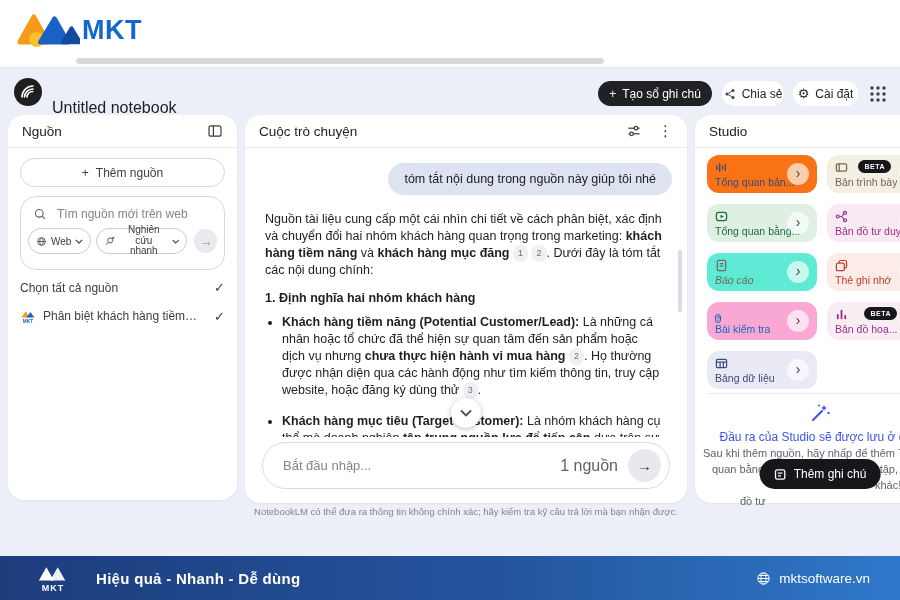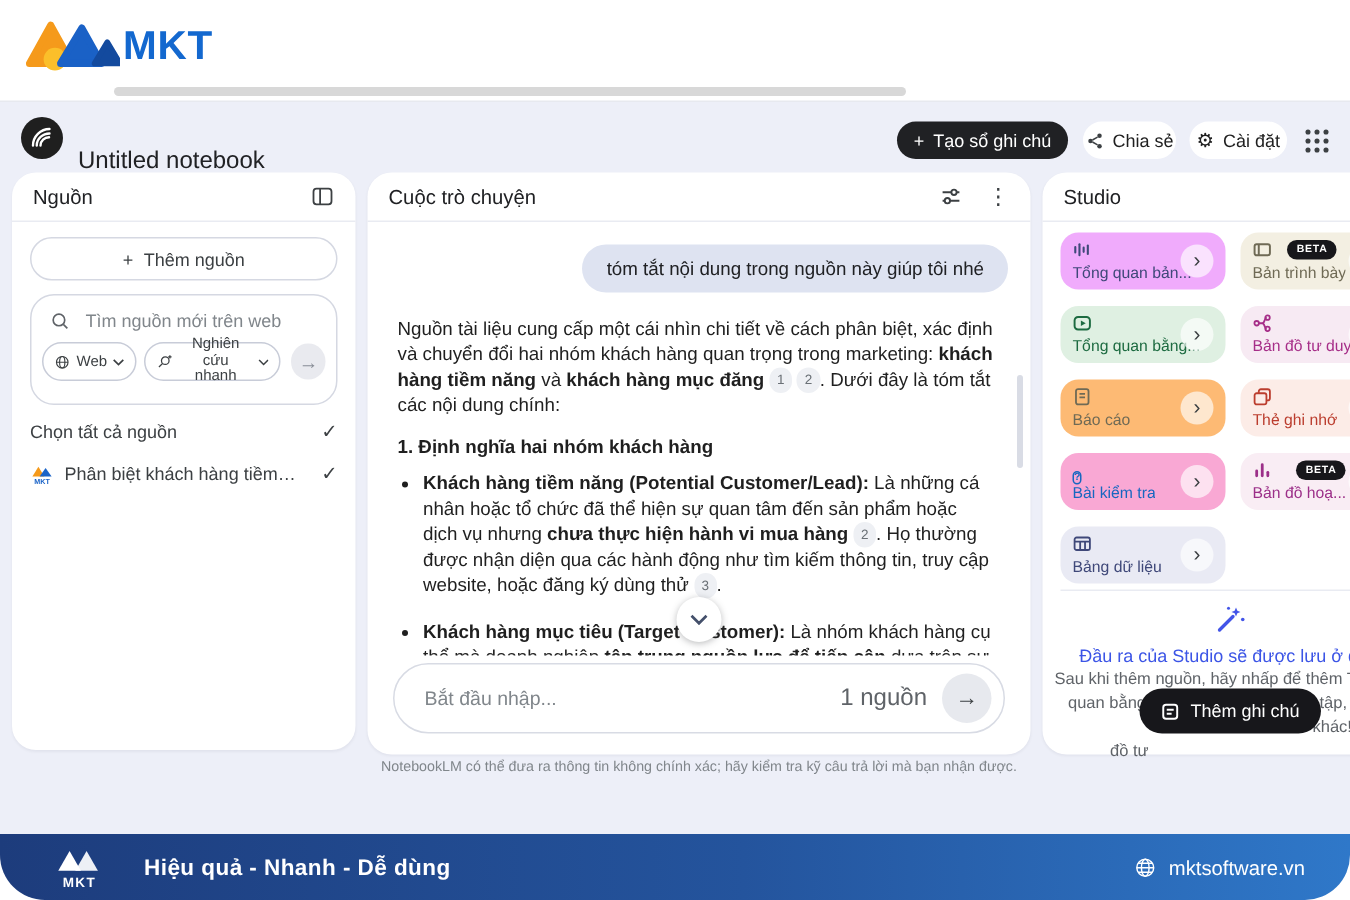--- a/index.html
+++ b/index.html
@@ -1,17 +1,17 @@
 <!DOCTYPE html>
 <html><head>
 <meta charset="utf-8">
 <style>
   html,body{margin:0;padding:0;background:#fff;}
   *{box-sizing:border-box;font-family:"Liberation Sans","DejaVu Sans",sans-serif;}
-  #page{position:relative;width:900px;height:600px;overflow:hidden;background:#fff;border-radius:30px;}
+  #page{position:relative;width:900px;height:600px;overflow:hidden;background:#fff;}
 
   
   .top-header{position:absolute;left:0;top:0;width:900px;height:68px;background:#fff;border-bottom:1px solid #e7e9ef;}
   .brand-wrap{position:absolute;left:14px;top:7px;display:flex;align-items:center;}
   .brand-text{font-size:27px;font-weight:800;color:#1368cf;letter-spacing:.5px;margin-left:2px;}
   .h-scroll{position:absolute;left:76px;top:58px;width:528px;height:6px;background:#d8d8d8;border-radius:3px;}
 
   
   .app{position:absolute;left:0;top:68px;width:900px;height:488px;background:#edeff8;}
   .nb-logo{position:absolute;left:14px;top:10px;width:28px;height:28px;}
@@ -65,25 +65,25 @@
   .send{width:33px;height:33px;border-radius:50%;background:#e7e9ee;color:#3c4043;display:flex;align-items:center;justify-content:center;font-size:15px;cursor:pointer;}
   .disclaimer{position:absolute;left:245px;top:438px;width:442px;text-align:center;font-size:9.5px;color:#80868b;}
 
   
   .card{position:absolute;width:110px;height:38px;border-radius:12px;padding:5px 8px;cursor:pointer;}
   .card .lb{position:absolute;left:8px;bottom:5px;font-size:10.5px;font-weight:500;white-space:nowrap;overflow:hidden;max-width:94px;}
   .card .chev{position:absolute;top:8px;width:22px;height:22px;border-radius:50%;background:rgba(255,255,255,.65);color:#3c4043;font-size:14px;line-height:21px;text-align:center;cursor:pointer;}
   .card.colL .chev{right:8px;}
   .card.colR .chev{right:16px;}
   .beta{position:absolute;top:5px;background:#17171b;color:#fff;font-size:7px;font-weight:700;letter-spacing:.5px;padding:3px 6px;border-radius:7px;}
-  .c-audio{background:#f0abfc;color:#3f4879;}
+  .c-audio{background:#f97316;color:#3f4879;}
   .c-present{background:#f3efe2;color:#6f6a55;}
   .c-video{background:#dff0e2;color:#1d6b41;}
   .c-mind{background:#f7eaf3;color:#a62e88;}
-  .c-report{background:#fdba74;color:#6f6a55;}
+  .c-report{background:#5eead4;color:#6f6a55;font-style:italic;}
   .c-flash{background:#fcece7;color:#bb3d2e;}
   .c-quiz{background:#f9a8d4;color:#1767c0;}
   .c-info{background:#f9edf4;color:#9c3089;}
   .c-table{background:#e9eaf4;color:#3f4879;}
   .st-div{position:absolute;left:12px;top:278px;width:226px;border-top:1px solid #e9ebf2;}
   .wand{position:absolute;left:0;top:286px;width:250px;text-align:center;}
   .st-link{position:absolute;left:0;top:315px;width:250px;text-align:center;font-size:12px;font-weight:500;color:#3c55e6;}
   .hint{position:absolute;font-size:11px;color:#5f6368;white-space:nowrap;}
   .add-note{position:absolute;left:50%;transform:translateX(-50%);top:344px;height:30px;border-radius:15px;background:#17171b;color:#fff;font-size:12px;display:flex;align-items:center;gap:7px;padding:0 14px;white-space:nowrap;cursor:pointer;z-index:3;}
 

